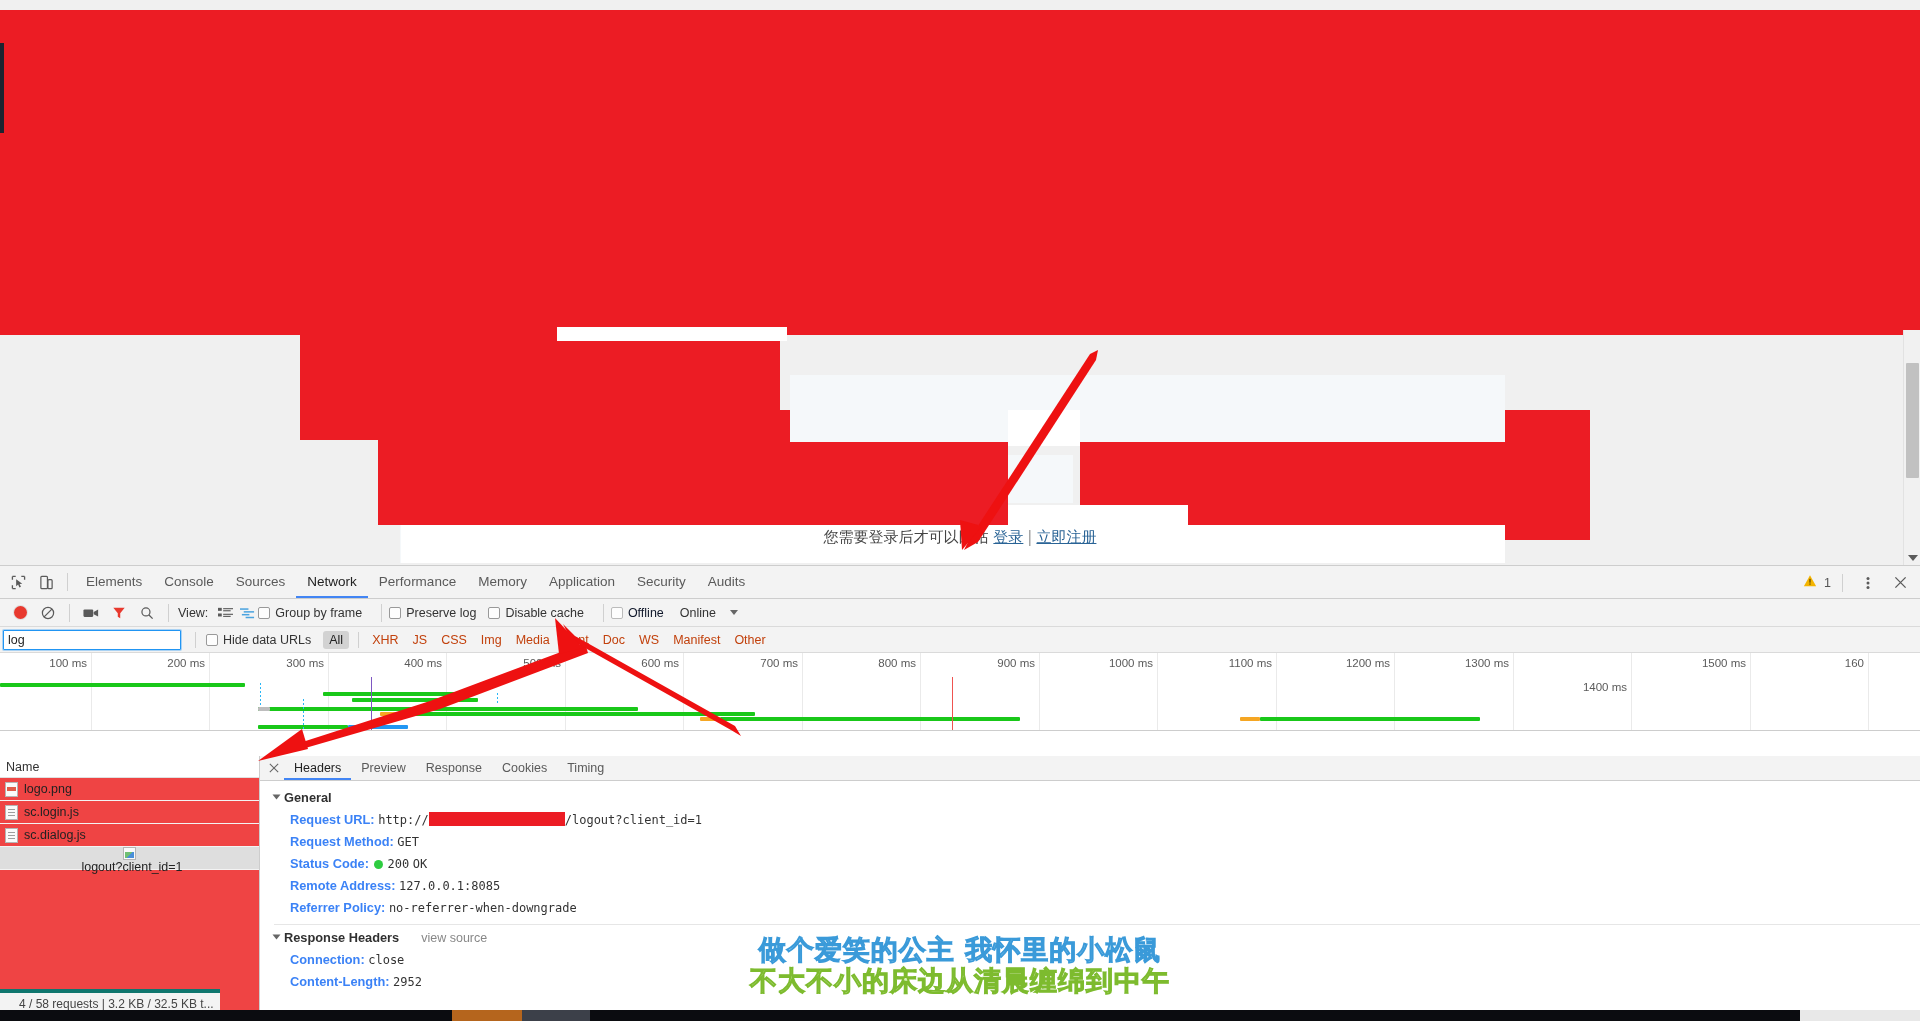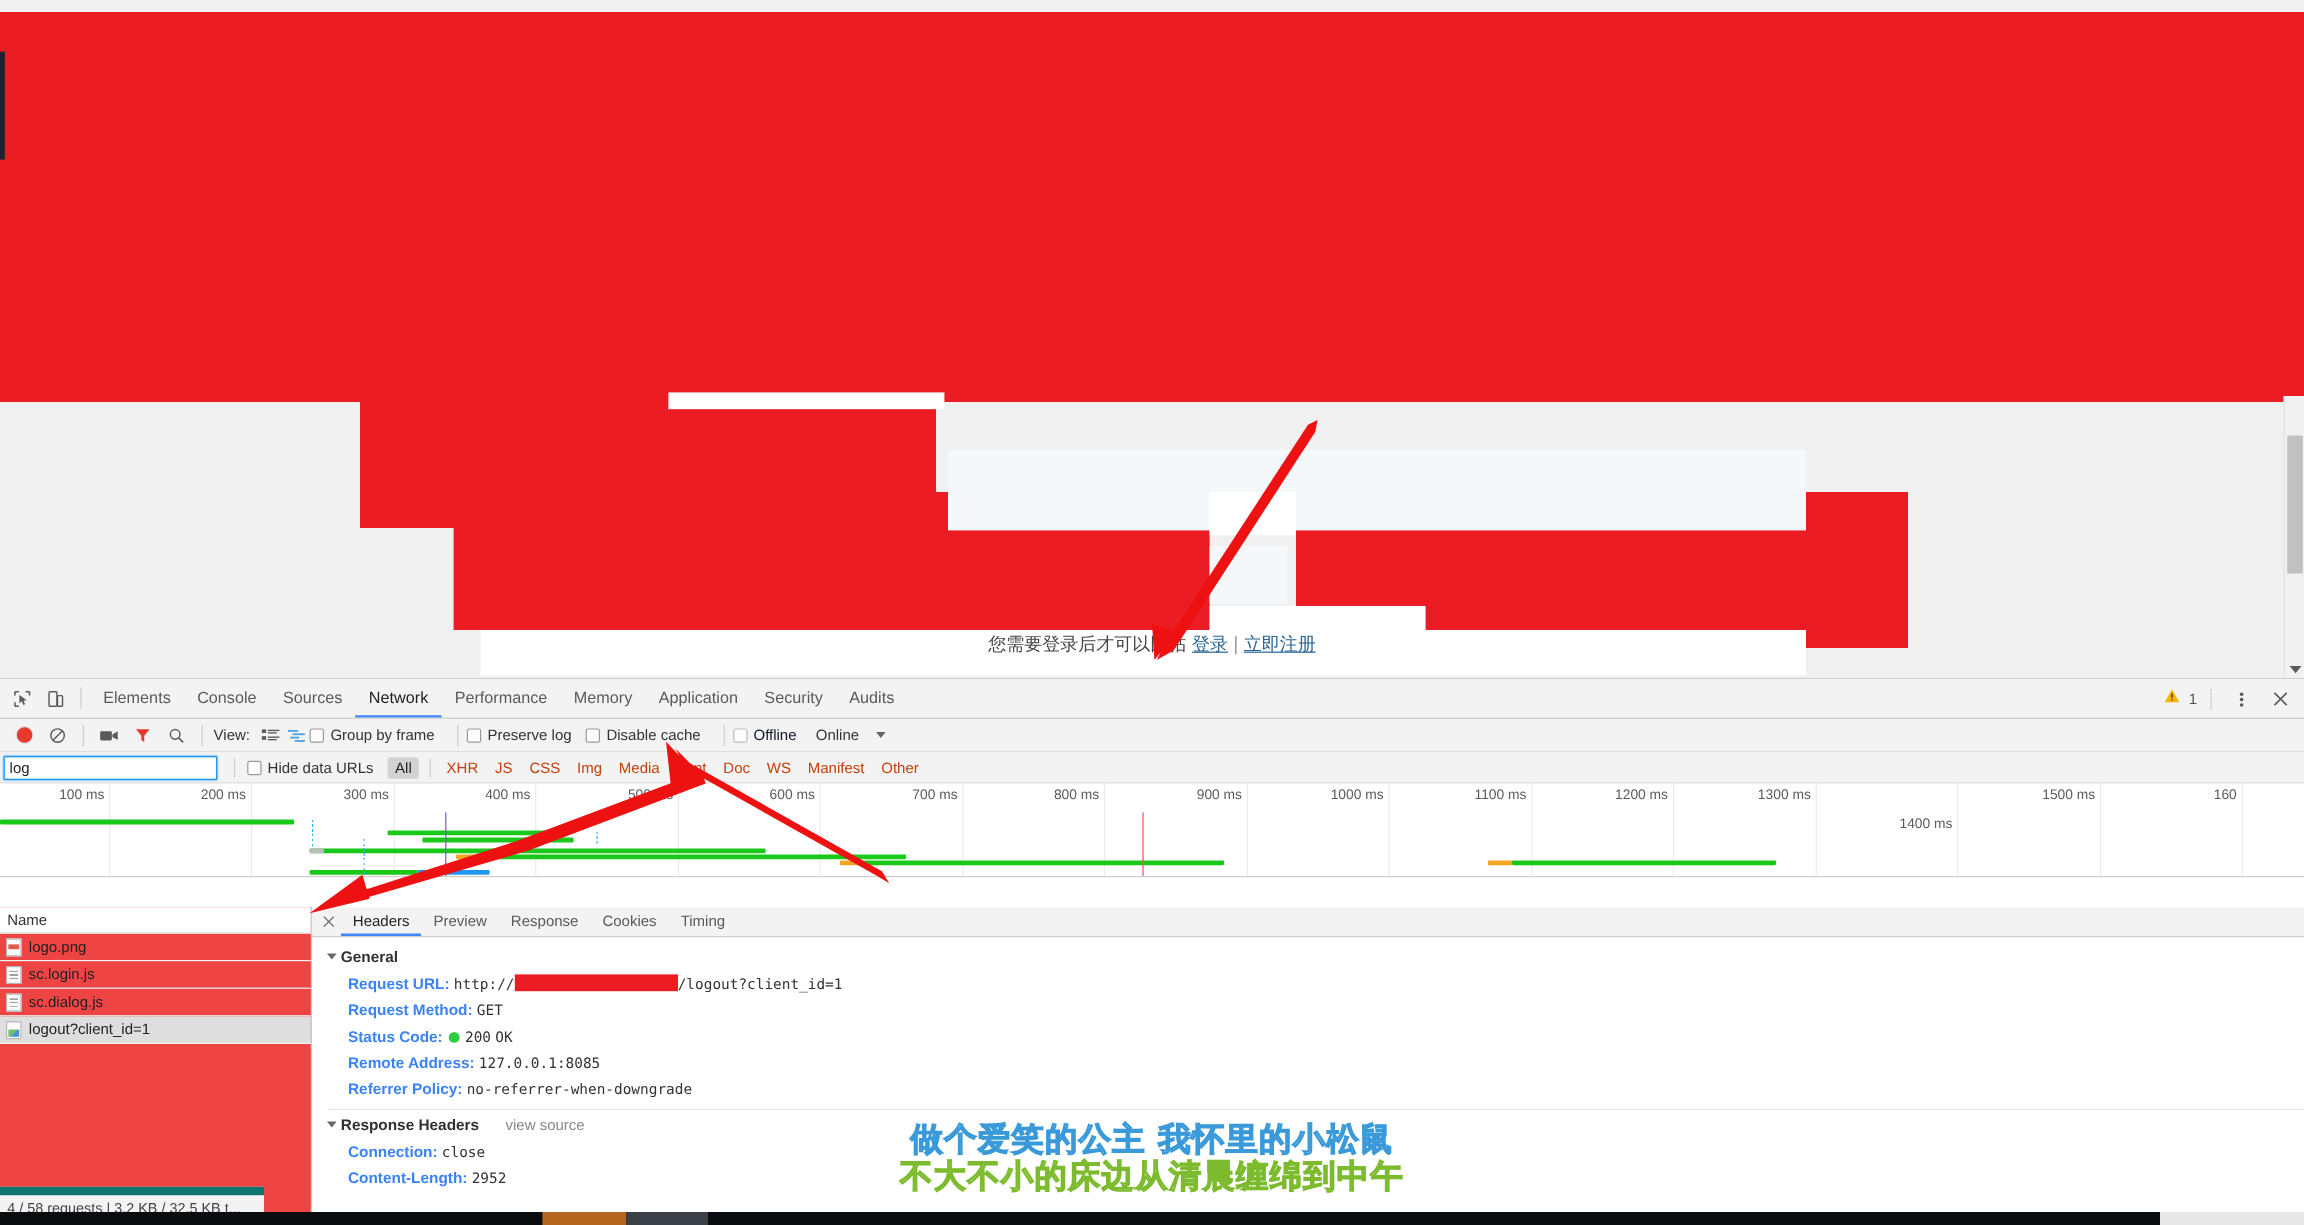--- a/index.html
+++ b/index.html
@@ -255,21 +255,21 @@
   }
   .nw-row {
     height: 23px;
     display: flex; align-items: center;
     padding-left: 5px;
     font-size: 12.5px;
     color: #222;
     cursor: pointer;
     border-bottom: 1px solid #f3f3f3;
   }
-  .nw-row.selected { background: #dedede; }
+  .nw-row.selected { background: #dedede; flex-direction: column; }
   .file-ico {
     width: 13px; height: 15px;
     margin-right: 6px;
     flex: 0 0 13px;
     border: 1px solid #b5b5b5;
     background: #fafafa;
     position: relative;
   }
   .file-ico.img::after {
     content: ""; position: absolute; left: 1px; right: 1px; top: 4px; height: 4px;
@@ -284,22 +284,22 @@
     background: linear-gradient(135deg, #6fbf73 50%, #4a90d9 50%);
   }
   #nw-status {
     position: absolute;
     left: 0; bottom: 0;
     width: 220px; height: 22px;
     line-height: 22px;
     font-size: 12px;
     color: #444;
     background: #f3f3f3;
-    border-top: 7px solid #0f766e;
-    padding-left: 6px;
+    border-top: 4px solid #0f766e;
+    padding-left: 19px;
     white-space: nowrap;
     overflow: hidden;
   }
 
   
   #nw-detail { flex: 1; position: relative; background: #fff; overflow: hidden; }
   #detail-tabs {
     height: 25px;
     background: #f3f3f3;
     border-bottom: 1px solid #cdcdcd;

